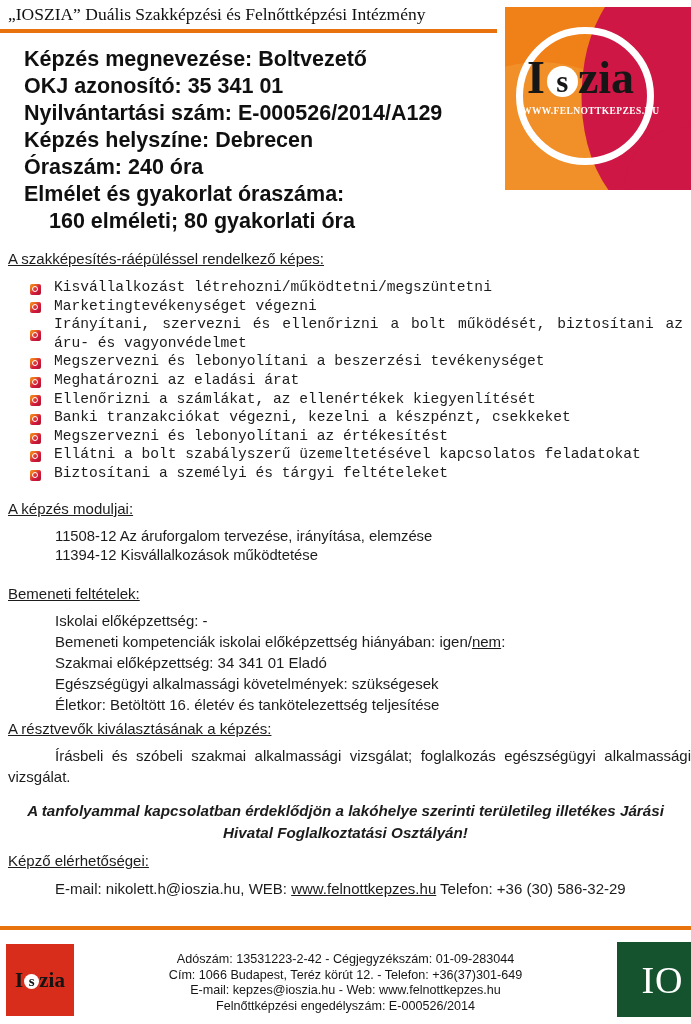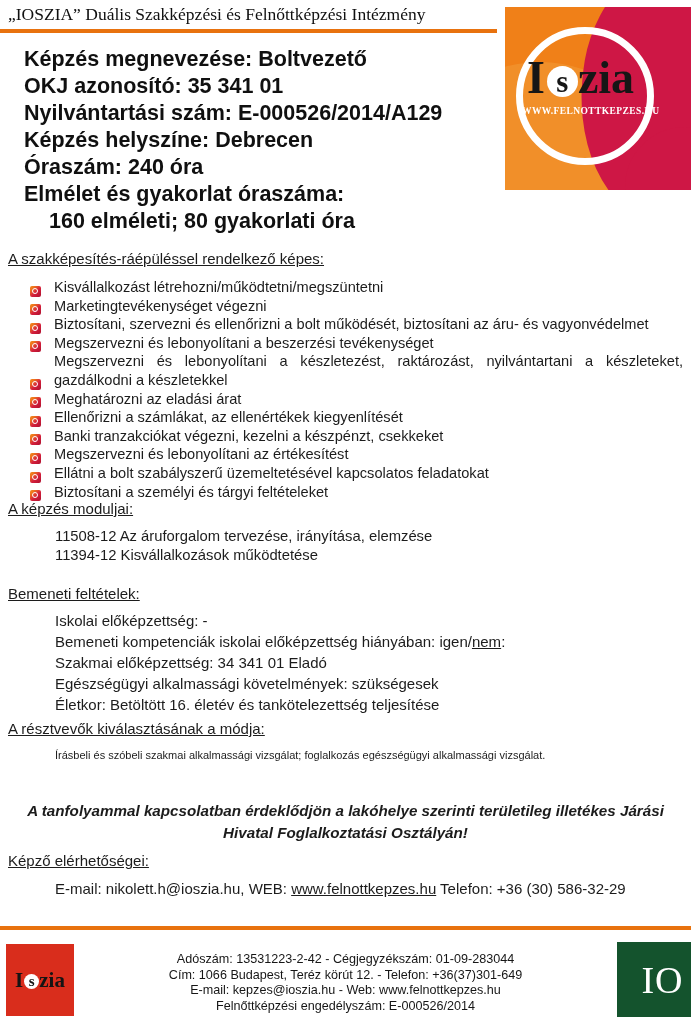--- a/index.html
+++ b/index.html
@@ -42,35 +42,35 @@
             font-weight:700; font-size:21.5px; line-height:27px; color:#101010;margin-left:16px; }
   .course .indent { padding-left:25px; }
 
   
   .sec-h { position:absolute; left:8px; font-size:15px; color:#1c1c1c; text-decoration:underline; white-space:nowrap;text-align:center; }
   .h-comp { top:250px; } .h-mod { top:500px; } .h-entry { top:585px; }
   .h-sel { top:720px; } .h-contact { top:852px; }
 
   
   .comp { position:absolute; top:278px; left:8px; right:8px; margin:0; padding:0; list-style:none; }
-  .comp li { display:flex; align-items:flex-end; padding-left:22px;
-             font-size:14.6px; line-height:18.6px; }
+  .comp li { display:flex; align-items:center; padding-left:22px;
+             font-size:14.6px; line-height:18.6px;font-family:Liberation Mono, monospace; }
   .blt { flex:0 0 11px; width:11px; height:11px; margin:4px 13px 0 0; border-radius:2px;
          background:linear-gradient(135deg,#f07d1a 18%,#d5203c 55%,#ad0f2e); position:relative; }
   .blt::after { content:""; position:absolute; left:2px; top:2px; width:4px; height:4px;
                 border:1.5px solid #ffffff; border-radius:50%; }
   .comp .li-t { flex:1; text-align:justify; }
 
   
   .mods  { position:absolute; top:527px; left:55px; font-size:14.8px; line-height:18.8px; }
   .entry { position:absolute; top:610px; left:55px; font-size:15px; line-height:21px; }
   .u { text-decoration:underline; }
 
   
-  .sel-p { position:absolute; top:745px; left:8px; right:0; font-size:11px; line-height:21px;
+  .sel-p { position:absolute; top:745px; left:8px; right:0; font-size:15px; line-height:21px;
            text-align:justify; text-indent:47px; }
   .notice { position:absolute; top:800px; left:20px; right:20px; text-align:center;
             font-weight:700; font-style:italic; font-size:15.2px; line-height:21.5px; }
   .contact-line { position:absolute; top:880px; left:55px; font-size:15px; }
   .contact-line a { color:#1c1c1c; text-decoration:underline; }
 
   
   .f-logo-left { position:absolute; left:6px; top:944px; width:68px; height:72px; background:#d92d1c;
                  display:flex; align-items:center; justify-content:center; }
   .fl-word { display:flex; align-items:center; font-family:"Liberation Serif","DejaVu Serif",serif;
@@ -122,29 +122,25 @@
     <li>
         <span class="blt"></span>
         <span class="li-t">Kisvállalkozást létrehozni/működtetni/megszüntetni</span>
       </li>
     <li>
         <span class="blt"></span>
         <span class="li-t">Marketingtevékenységet végezni</span>
       </li>
     <li>
         <span class="blt"></span>
-        <span class="li-t">Biztosítani, szervezni és ellenőrizni a bolt működését, biztosítani az áru- és vagyonvédelmet</span>
+        <span class="li-t">Irányítani, szervezni és ellenőrizni a bolt működését, biztosítani az áru- és vagyonvédelmet</span>
       </li>
     <li>
         <span class="blt"></span>
         <span class="li-t">Megszervezni és lebonyolítani a beszerzési tevékenységet</span>
-      </li>
-    <li>
-        <span class="blt"></span>
-        <span class="li-t">Megszervezni és lebonyolítani a készletezést, raktározást, nyilvántartani a készleteket, gazdálkodni a készletekkel</span>
       </li>
     <li>
         <span class="blt"></span>
         <span class="li-t">Meghatározni az eladási árat</span>
       </li>
     <li>
         <span class="blt"></span>
         <span class="li-t">Ellenőrizni a számlákat, az ellenértékek kiegyenlítését</span>
       </li>
     <li>
@@ -173,21 +169,21 @@
 
   <div class="sec-h h-entry">Bemeneti feltételek:</div>
   <div class="entry">
     <div>Iskolai előképzettség: -</div>
     <div><span>Bemeneti kompetenciák iskolai előképzettség hiányában: igen/</span><span class="u">nem</span><span>:</span></div>
     <div>Szakmai előképzettség: 34 341 01 Eladó</div>
     <div>Egészségügyi alkalmassági követelmények: szükségesek</div>
     <div>Életkor: Betöltött 16. életév és tankötelezettség teljesítése</div>
   </div>
 
-  <div class="sec-h h-sel">A résztvevők kiválasztásának a módja:</div>
+  <div class="sec-h h-sel">A résztvevők kiválasztásának a képzés:</div>
   <div class="sel-p">Írásbeli és szóbeli szakmai alkalmassági vizsgálat; foglalkozás egészségügyi alkalmassági vizsgálat.</div>
 
   <div class="notice">A tanfolyammal kapcsolatban érdeklődjön a lakóhelye szerinti területileg illetékes Járási Hivatal Foglalkoztatási Osztályán!</div>
 
   <div class="sec-h h-contact">Képző elérhetőségei:</div>
   <div class="contact-line"><span>E-mail: nikolett.h@ioszia.hu, WEB: </span><a href="#">www.felnottkepzes.hu</a><span> Telefon: +36 (30) 586-32-29</span></div>
 
   <div class="rule-bottom"></div>
 
   <div class="f-logo-left">

